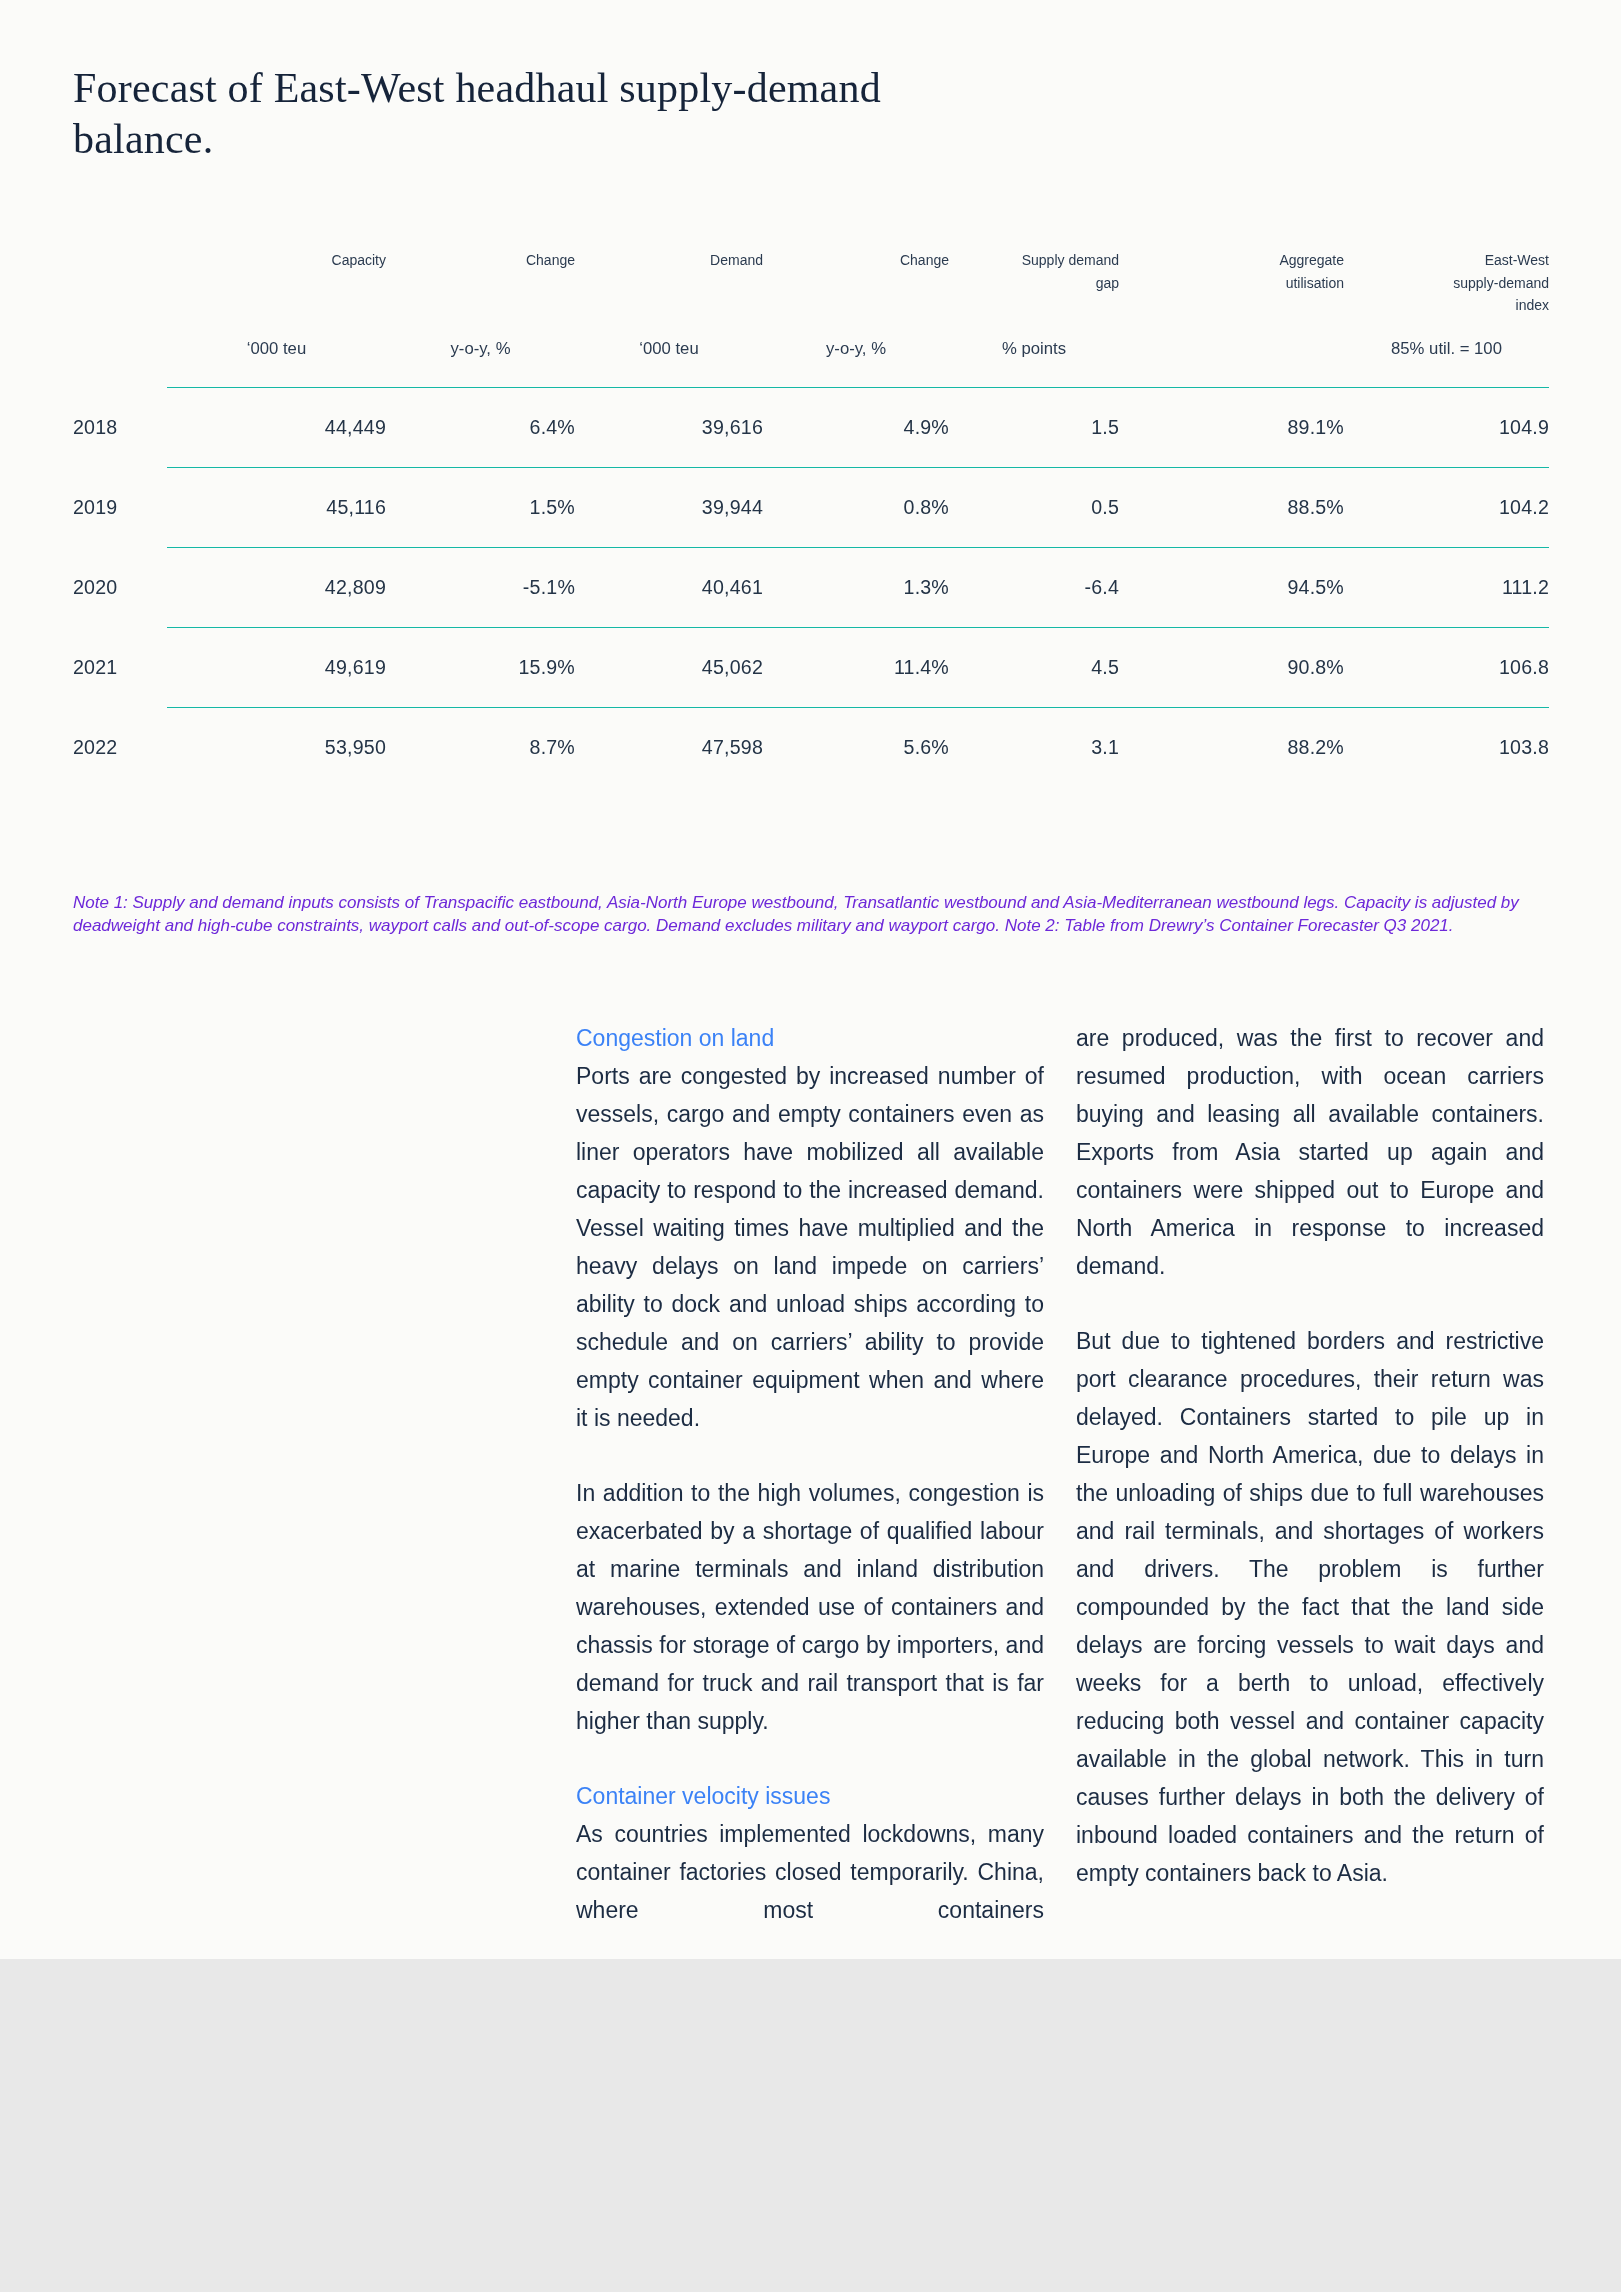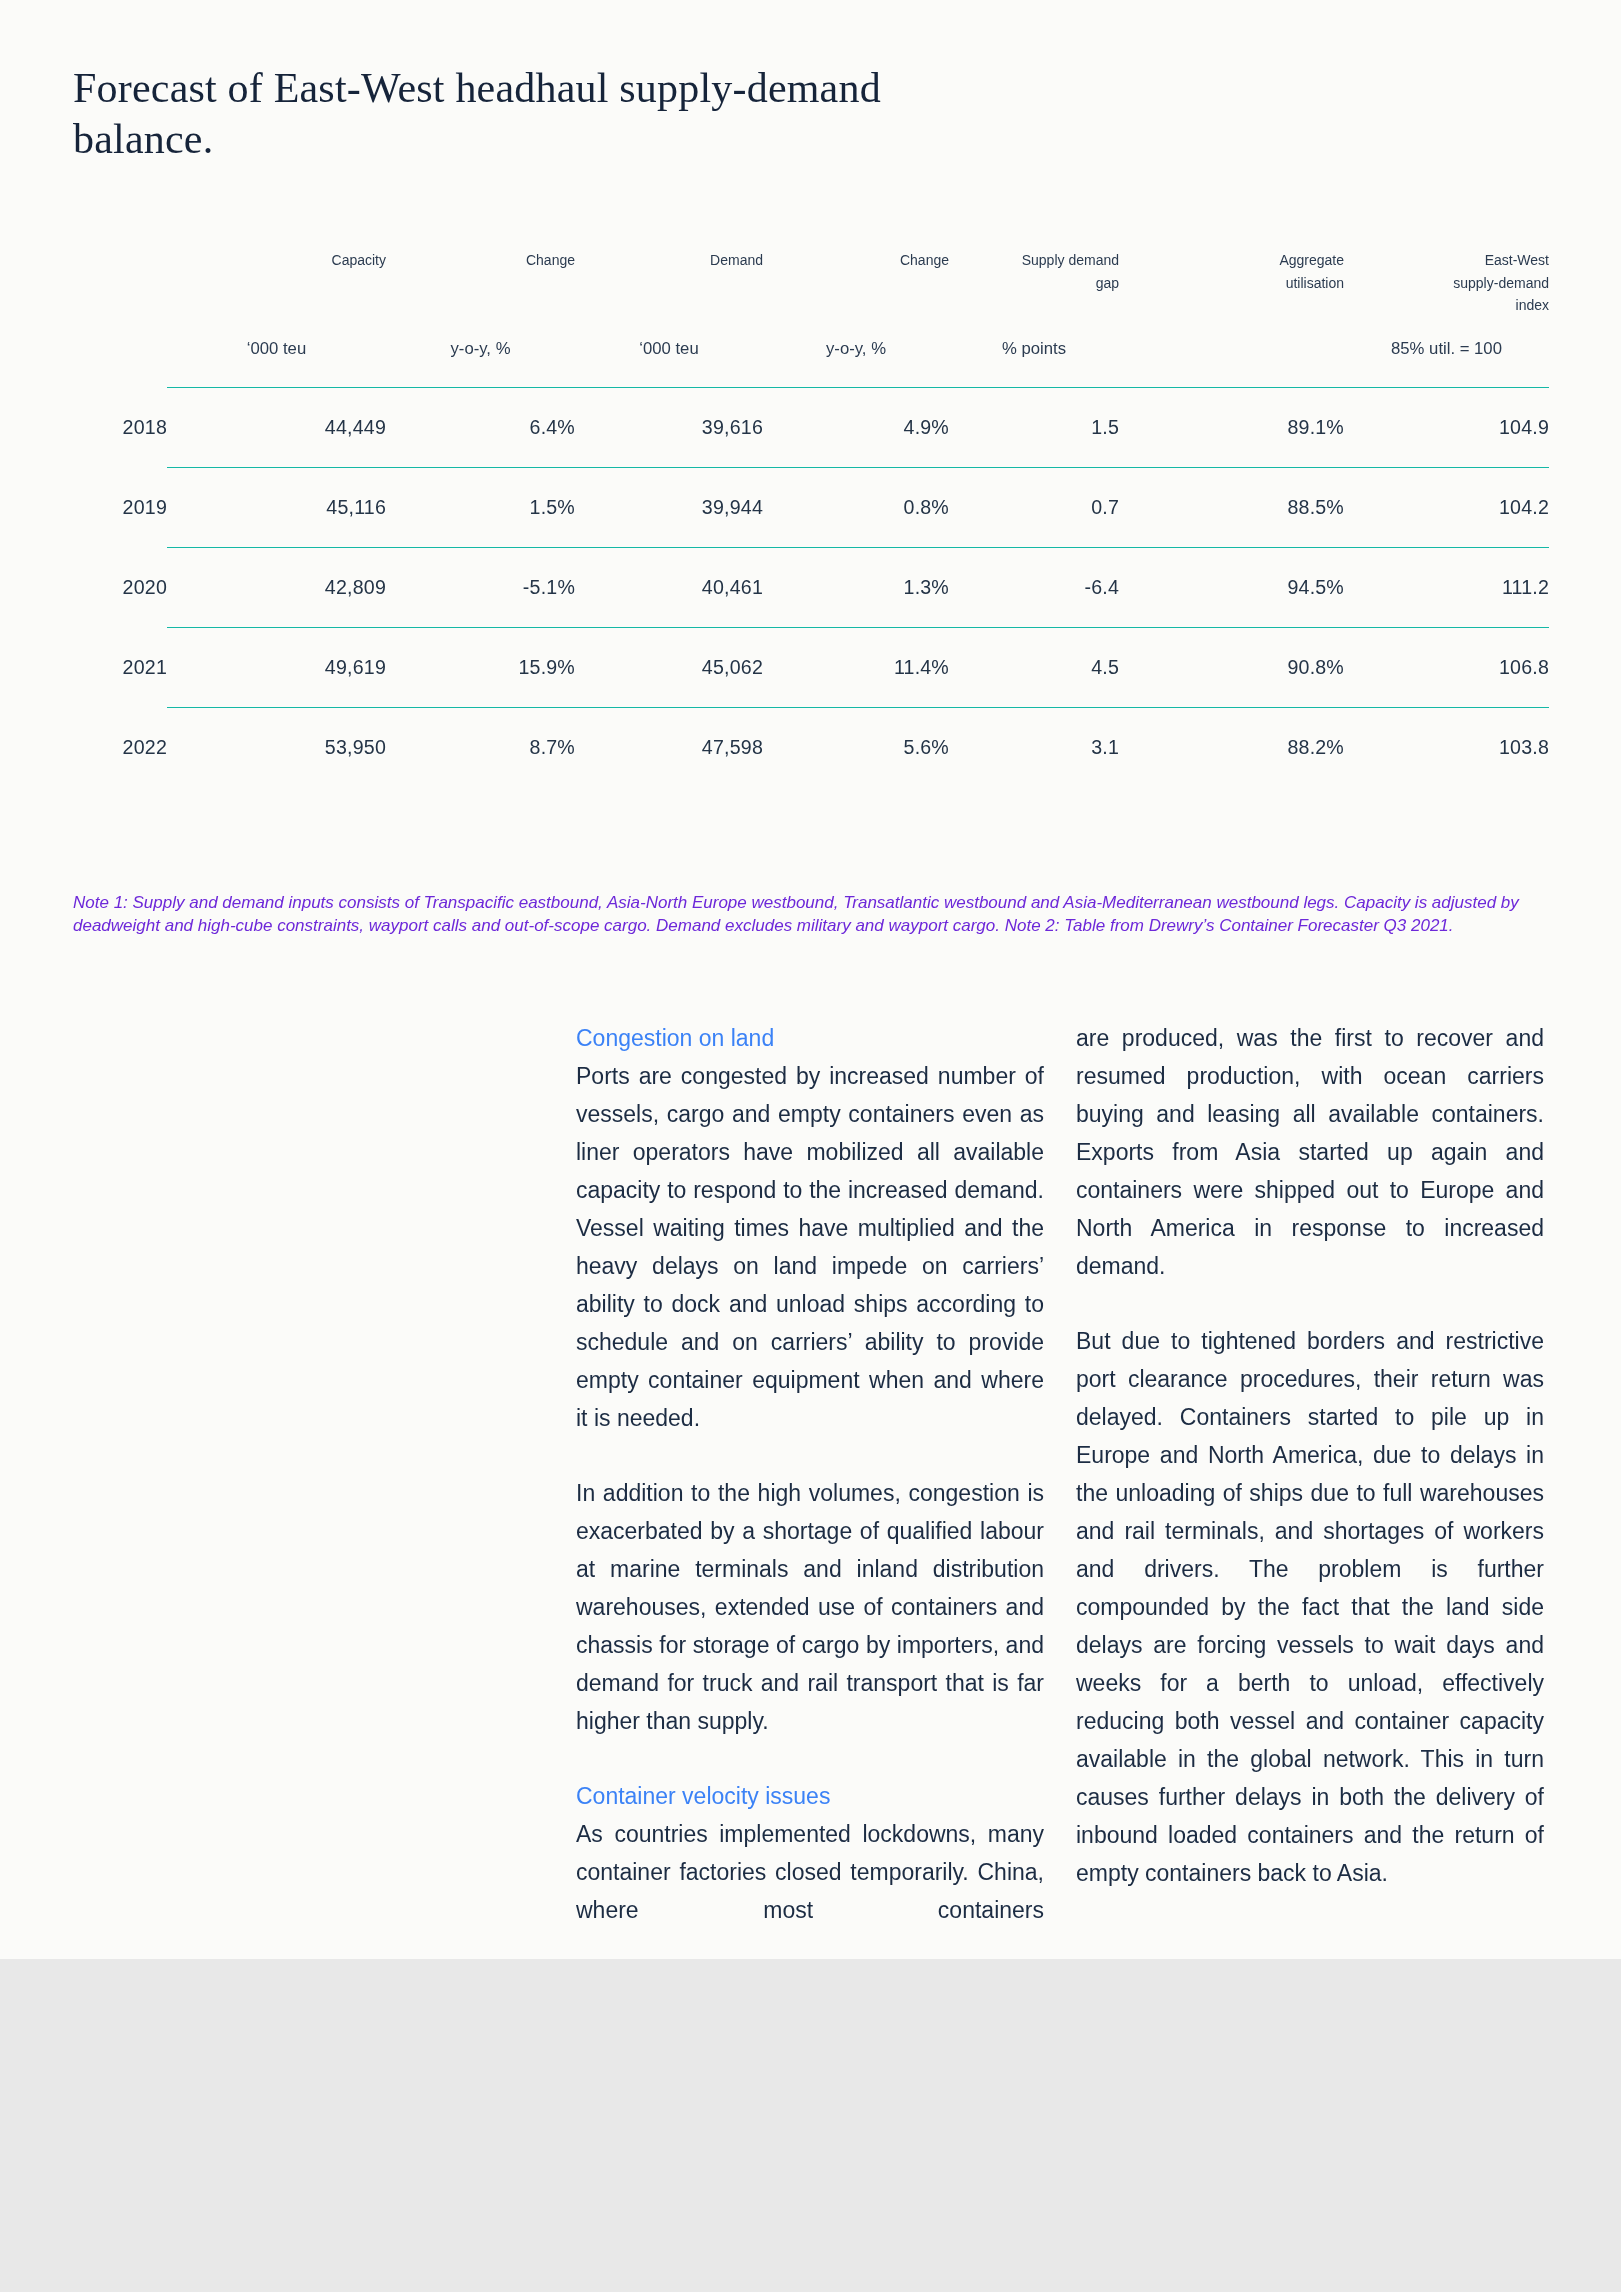--- a/index.html
+++ b/index.html
@@ -75,21 +75,21 @@
   }
   table.fc tbody td {
     height: 80px;
     font-size: 19.6px;
     text-align: right;
     vertical-align: middle;
     border-top: 1px solid #14b8a6;
     letter-spacing: 0.2px;
   }
   table.fc tbody td.year {
-    text-align: right;
+    text-align: left;
     border-top: none;
   }
 
   
   .note {
     position: absolute;
     left: 73px;
     top: 875px;
     width: 1482px;
     font-style: italic;
@@ -198,21 +198,21 @@
           <td>1.5</td>
           <td>89.1%</td>
           <td>104.9</td>
         </tr>
         <tr>
           <td class="year">2019</td>
           <td>45,116</td>
           <td>1.5%</td>
           <td>39,944</td>
           <td>0.8%</td>
-          <td>0.7</td>
+          <td>0.5</td>
           <td>88.5%</td>
           <td>104.2</td>
         </tr>
         <tr>
           <td class="year">2020</td>
           <td>42,809</td>
           <td>-5.1%</td>
           <td>40,461</td>
           <td>1.3%</td>
           <td>-6.4</td>

